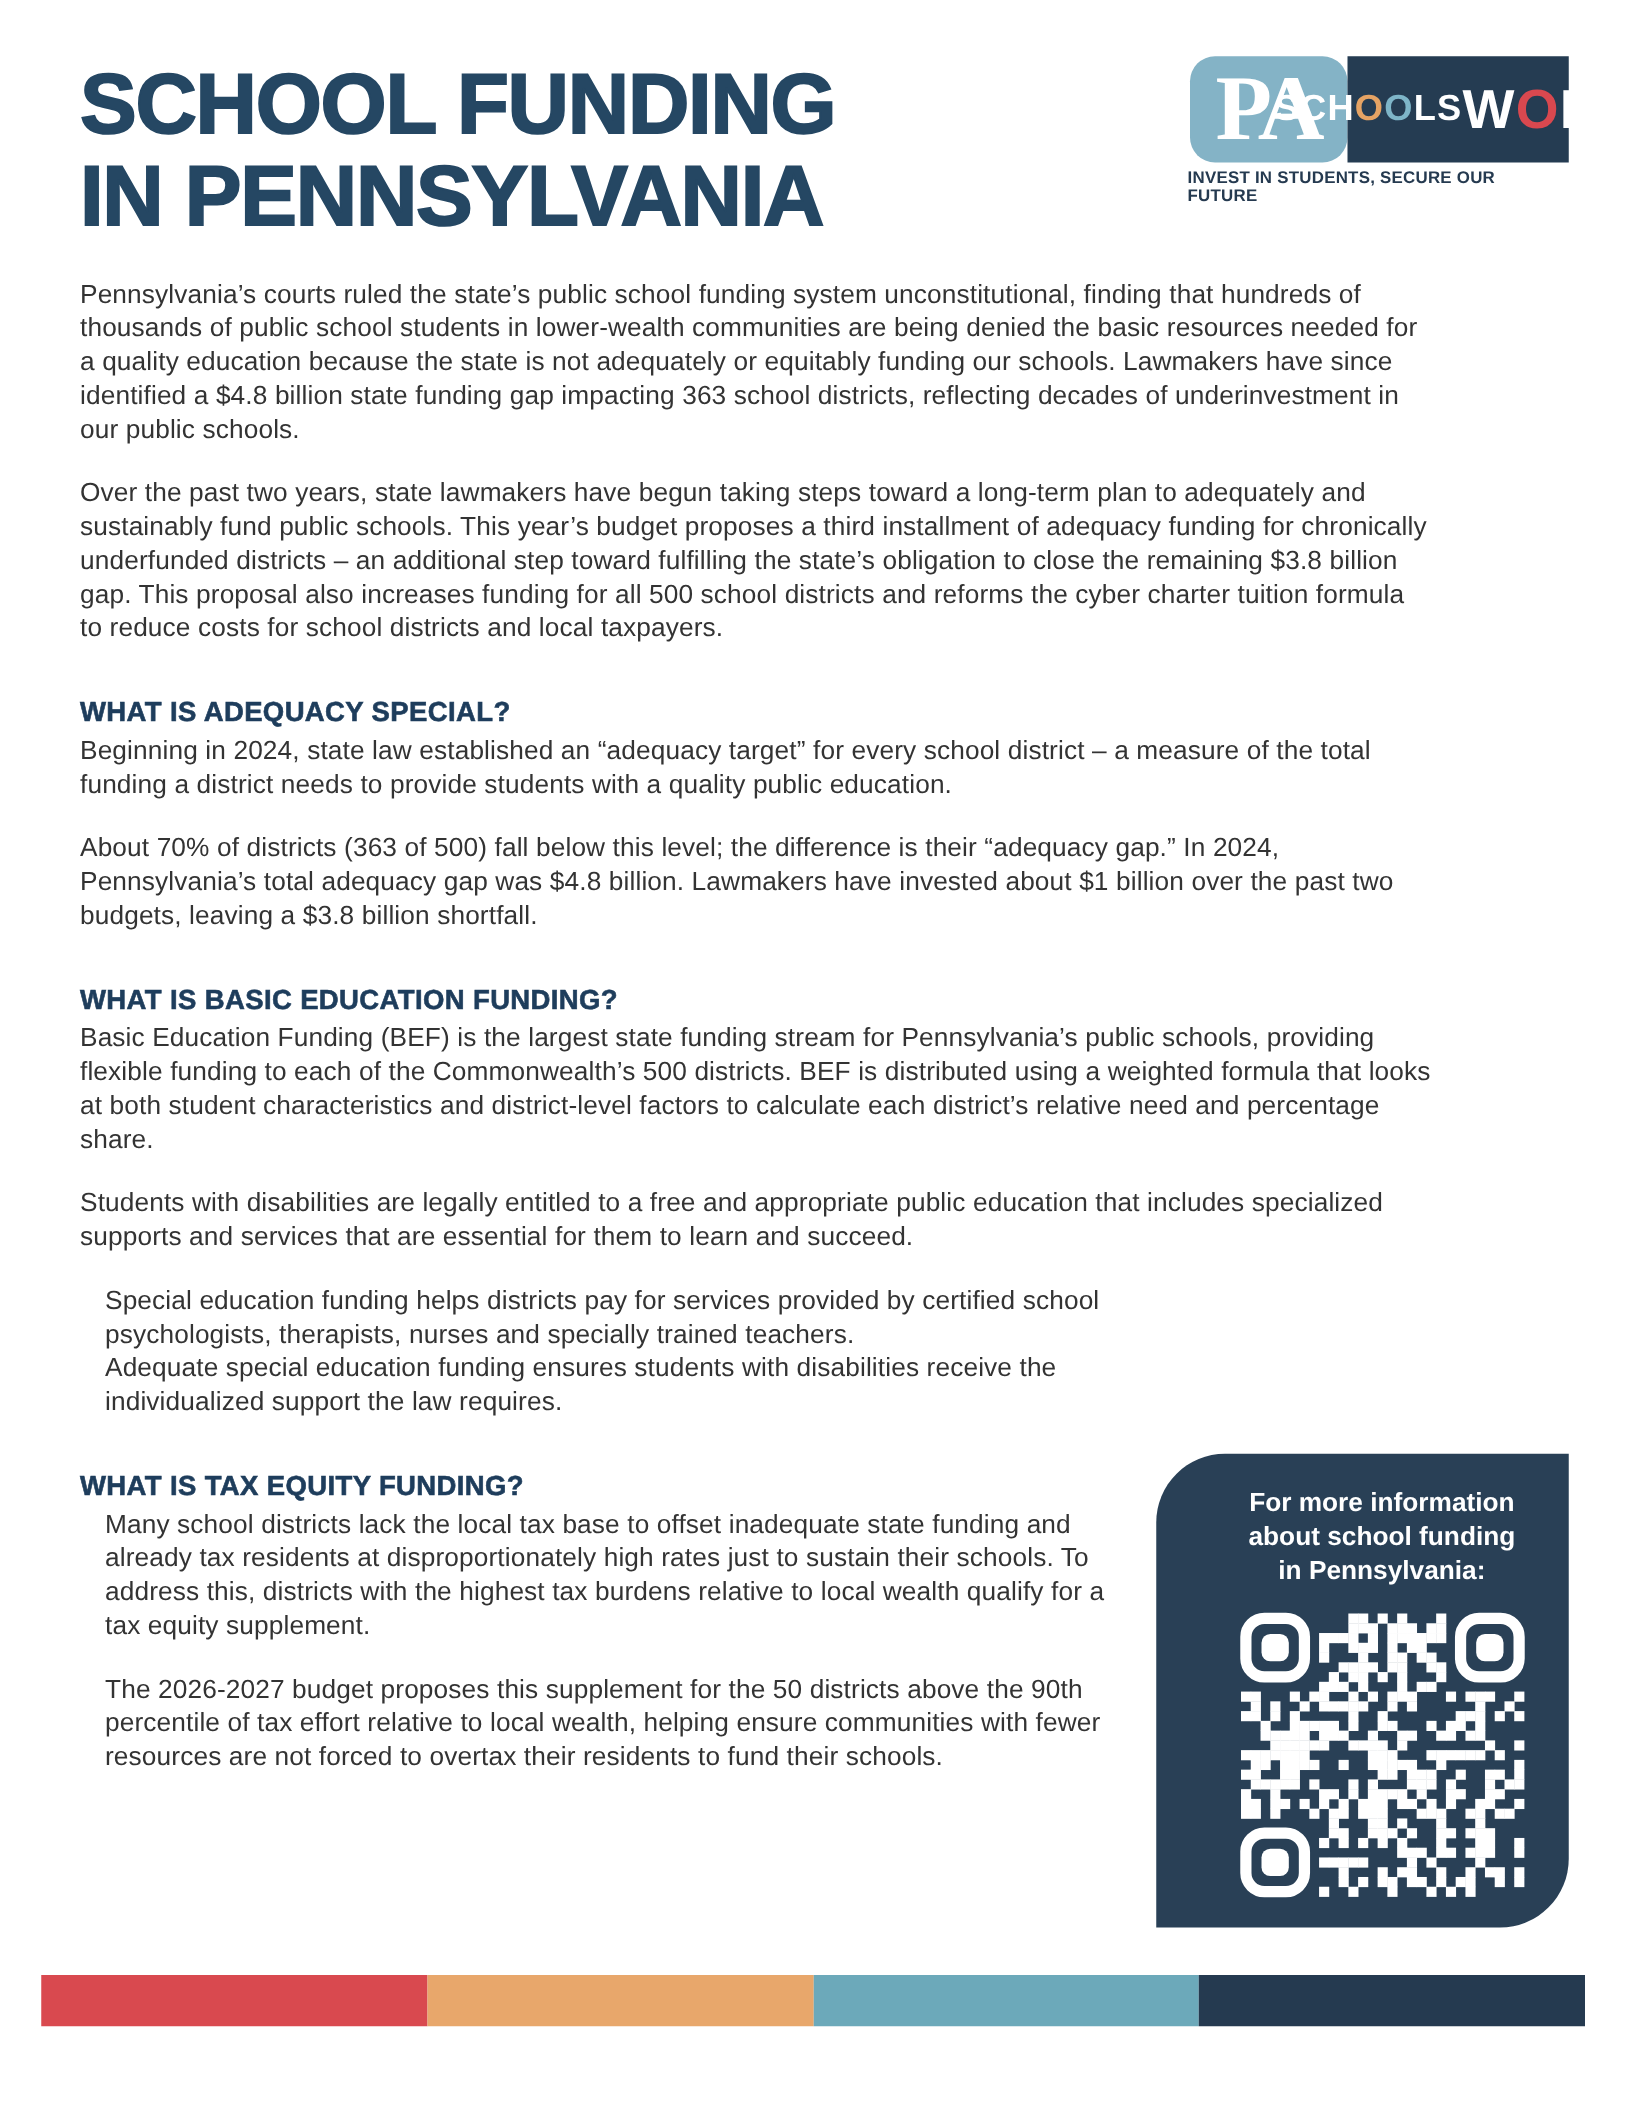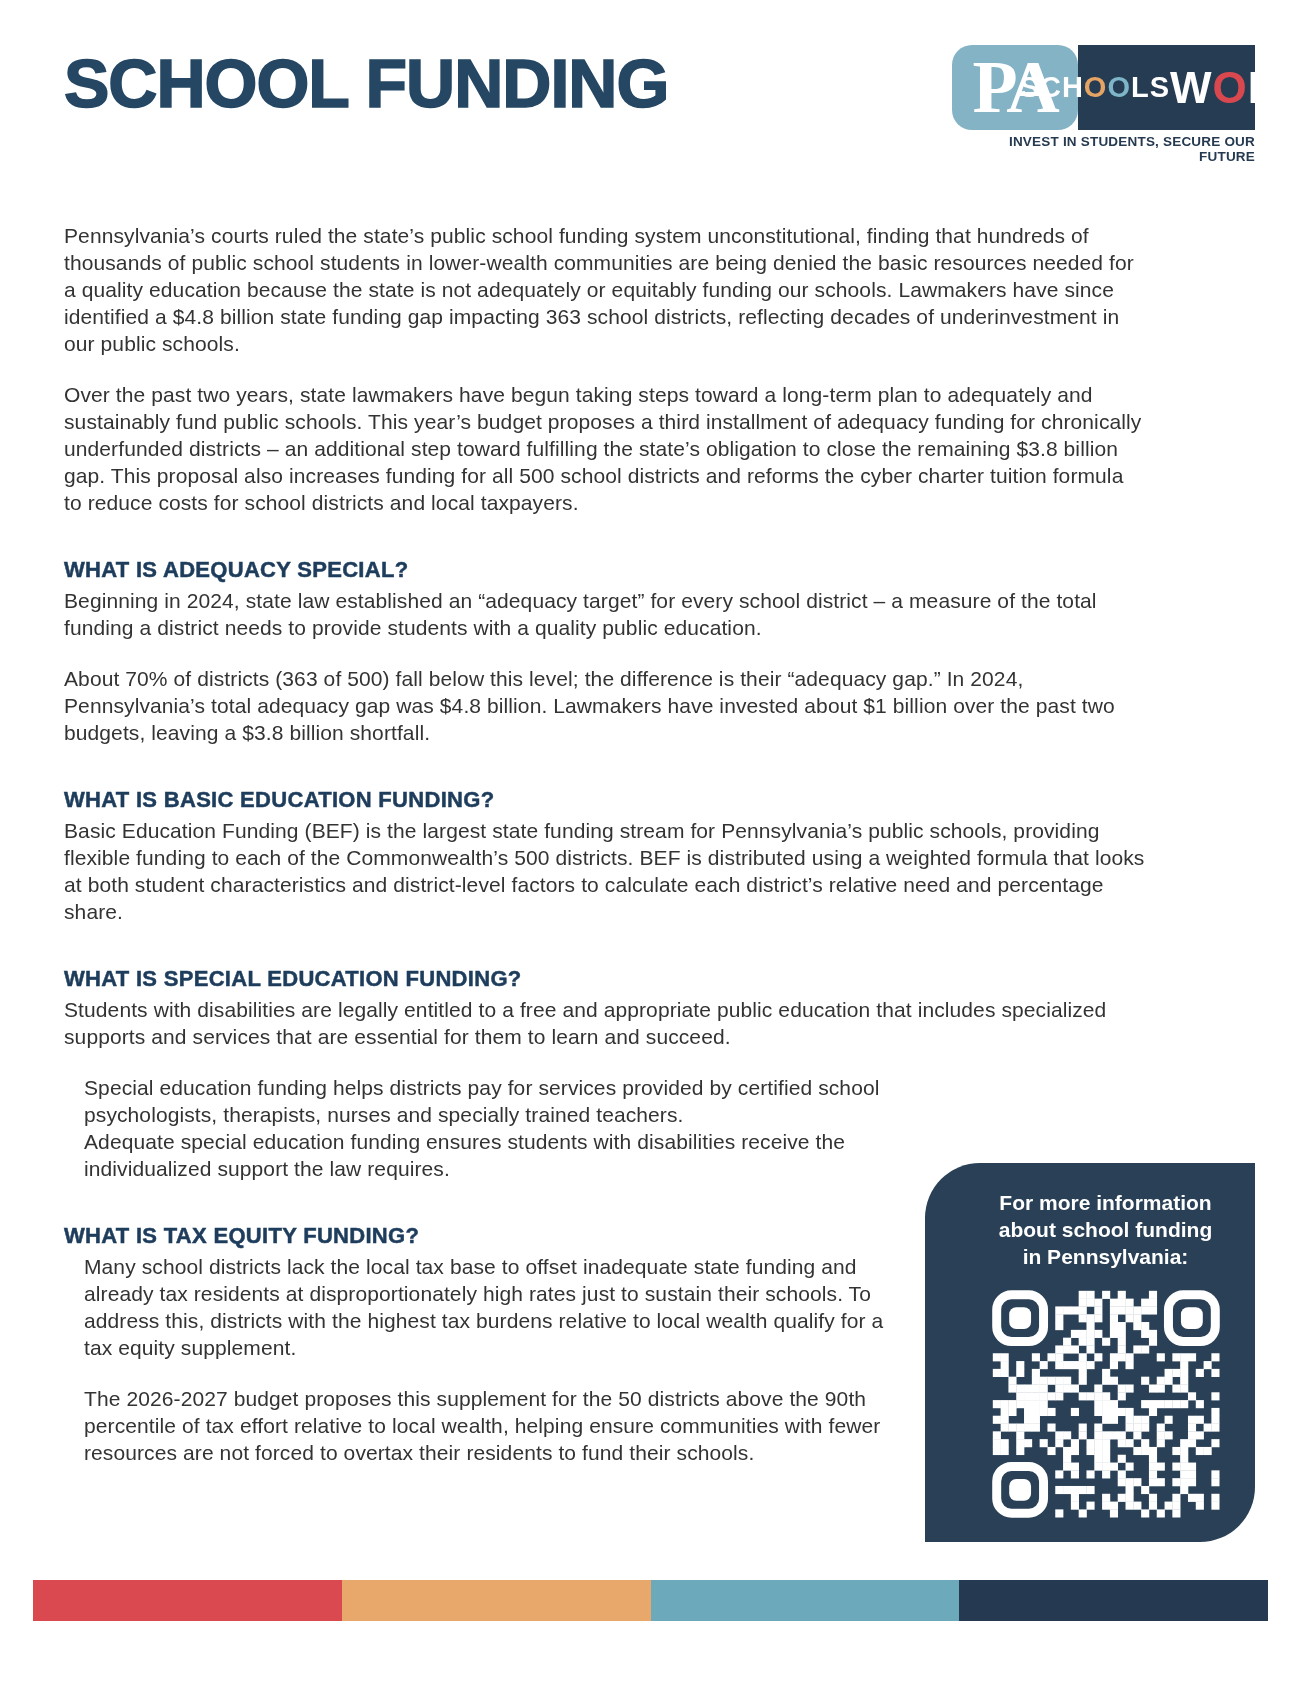--- a/index.html
+++ b/index.html
@@ -21,21 +21,21 @@
     font-family:"Liberation Serif",serif;font-size:74px;font-weight:bold;
     color:#ffffff;letter-spacing:-6px;padding-right:4px;box-sizing:border-box;
   }
   .logo-block{
     width:177px;display:flex;flex-direction:row;align-items:center;justify-content:center;
     color:#ffffff;font-weight:bold;
   }
   .logo-schools{font-size:29px;line-height:29px;letter-spacing:1px;}
   .logo-work{font-size:44px;line-height:40px;letter-spacing:1px;}
   .logo-tagline{
-    position:absolute;left:950px;top:134px;width:305px;text-align:right;
+    position:absolute;left:950px;top:134px;width:305px;text-align:left;
     font-size:13.5px;font-weight:bold;color:#253a50;letter-spacing:0.2px;
   }
   
   .content{
     position:absolute;left:64px;top:222px;width:1082px;
     font-size:21px;line-height:27px;color:#333333;letter-spacing:0.1px;
   }
   .content p{margin:0 0 24px 0;}
   .content p.tight{margin-bottom:0;}
   .content p.narrow{max-width:810px;margin-left:20px;}
@@ -54,20 +54,21 @@
   .footer-bar{position:absolute;left:33px;top:1580px;width:1235px;height:41px;display:flex;}
   .footer-bar .seg{flex:1;height:100%;}
 </style>
 </head>
 <body>
 
 <div class="page">
 
   <div class="page-title">
     <div>SCHOOL FUNDING</div>
+    <div>IN PENNSYLVANIA</div>
   </div>
 
   <div class="logo">
     <div class="logo-pa" style="background: rgb(132, 179, 198); border-radius: 20px;">PA</div>
     <div class="logo-block" style="background: rgb(37, 60, 82);">
       <div class="logo-schools"><span>SCH</span><span style="color: rgb(229, 163, 100);">O</span><span style="color: rgb(126, 181, 200);">O</span><span>LS</span></div>
       <div class="logo-work"><span>W</span><span style="color: rgb(217, 72, 79);">O</span><span>RK</span></div>
     </div>
   </div>
   <div class="logo-tagline">INVEST IN STUDENTS, SECURE OUR FUTURE</div>
@@ -81,21 +82,20 @@
       <p>Beginning in 2024, state law established an “adequacy target” for every school district – a measure of the total funding a district needs to provide students with a quality public education.</p>
       <p>About 70% of districts (363 of 500) fall below this level; the difference is their “adequacy gap.” In 2024, Pennsylvania’s total adequacy gap was $4.8 billion. Lawmakers have invested about $1 billion over the past two budgets, leaving a $3.8 billion shortfall.</p>
     </section>
 
     <section>
       <h2 class="section-heading">WHAT IS BASIC EDUCATION FUNDING?</h2>
       <p>Basic Education Funding (BEF) is the largest state funding stream for Pennsylvania’s public schools, providing flexible funding to each of the Commonwealth’s 500 districts. BEF is distributed using a weighted formula that looks at both student characteristics and district-level factors to calculate each district’s relative need and percentage share.</p>
     </section>
 
     <section>
-      <h2 class="section-heading">WHAT IS SPECIAL EDUCATION FUNDING?</h2>
       <p>Students with disabilities are legally entitled to a free and appropriate public education that includes specialized supports and services that are essential for them to learn and succeed.</p>
       <p class="narrow tight">Special education funding helps districts pay for services provided by certified school psychologists, therapists, nurses and specially trained teachers.</p>
       <p class="narrow">Adequate special education funding ensures students with disabilities receive the individualized support the law requires.</p>
     </section>
 
     <section>
       <h2 class="section-heading">WHAT IS TAX EQUITY FUNDING?</h2>
       <p class="narrow">Many school districts lack the local tax base to offset inadequate state funding and already tax residents at disproportionately high rates just to sustain their schools. To address this, districts with the highest tax burdens relative to local wealth qualify for a tax equity supplement.</p>
       <p class="narrow">The 2026-2027 budget proposes this supplement for the 50 districts above the 90th percentile of tax effort relative to local wealth, helping ensure communities with fewer resources are not forced to overtax their residents to fund their schools.</p>
     </section>

